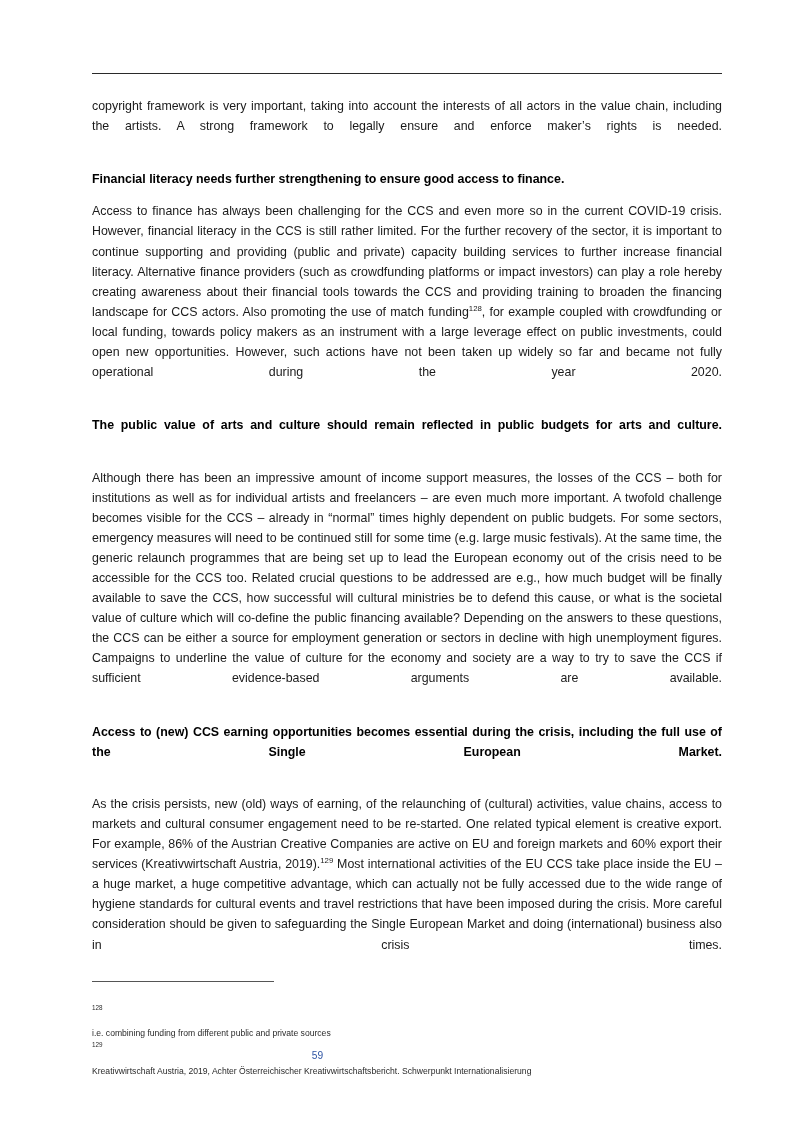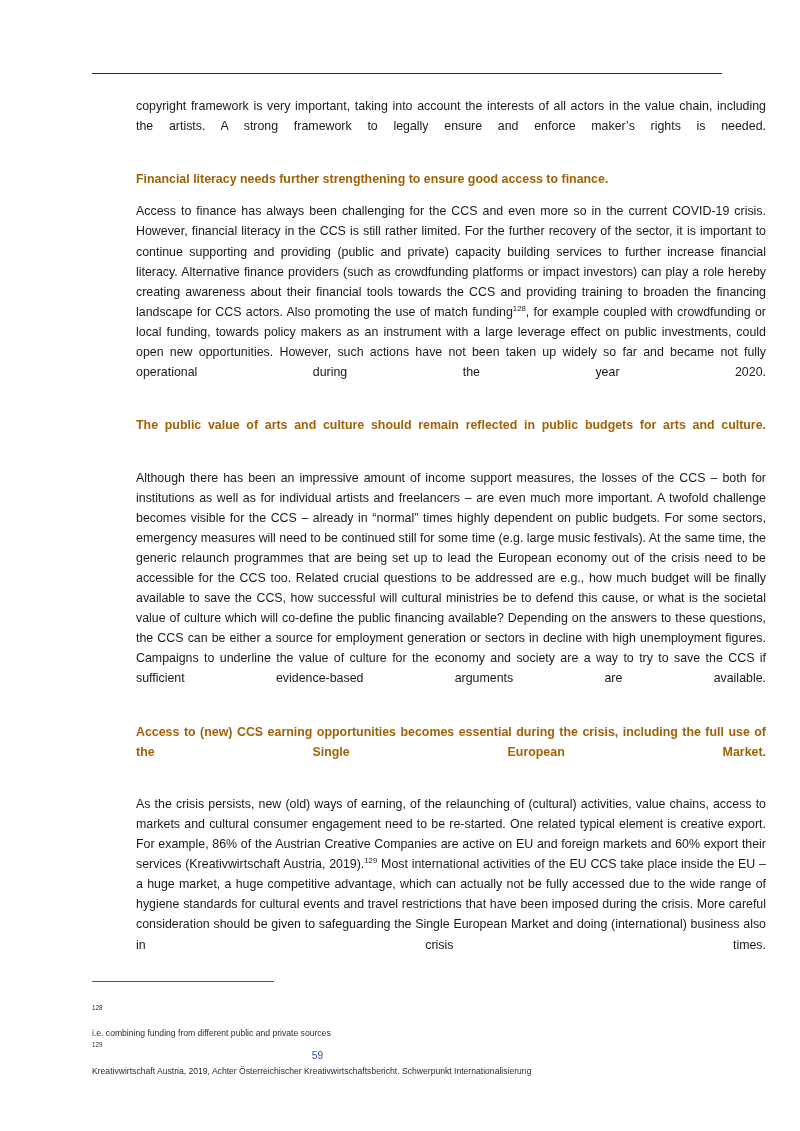--- a/index.html
+++ b/index.html
@@ -43,37 +43,36 @@
     width: 630px;
     height: 1px;
     background: #2a2a2a;
   }
 
   
   .body-block {
     position: absolute;
     left: 92px;
     width: 630px;
-    margin-left: 44px;
   }
   p.para {
     margin: 0 0 0 0;
     font-size: 12.4px;
     line-height: 20.1px;
     text-align: justify;
     text-justify: inter-word;
     color: #1a1a1a;
     hyphens: none;
   }
   p.heading {
     margin: 0;
     font-size: 12.4px;
     line-height: 20.1px;
     font-weight: bold;
-    color: #a16207;
+    color: #000000;
   }
   p.heading.justified {
     text-align: justify;
     text-justify: inter-word;
   }
   p.heading.justified::after {
     content: "";
     display: inline-block;
     width: 100%;
   }

